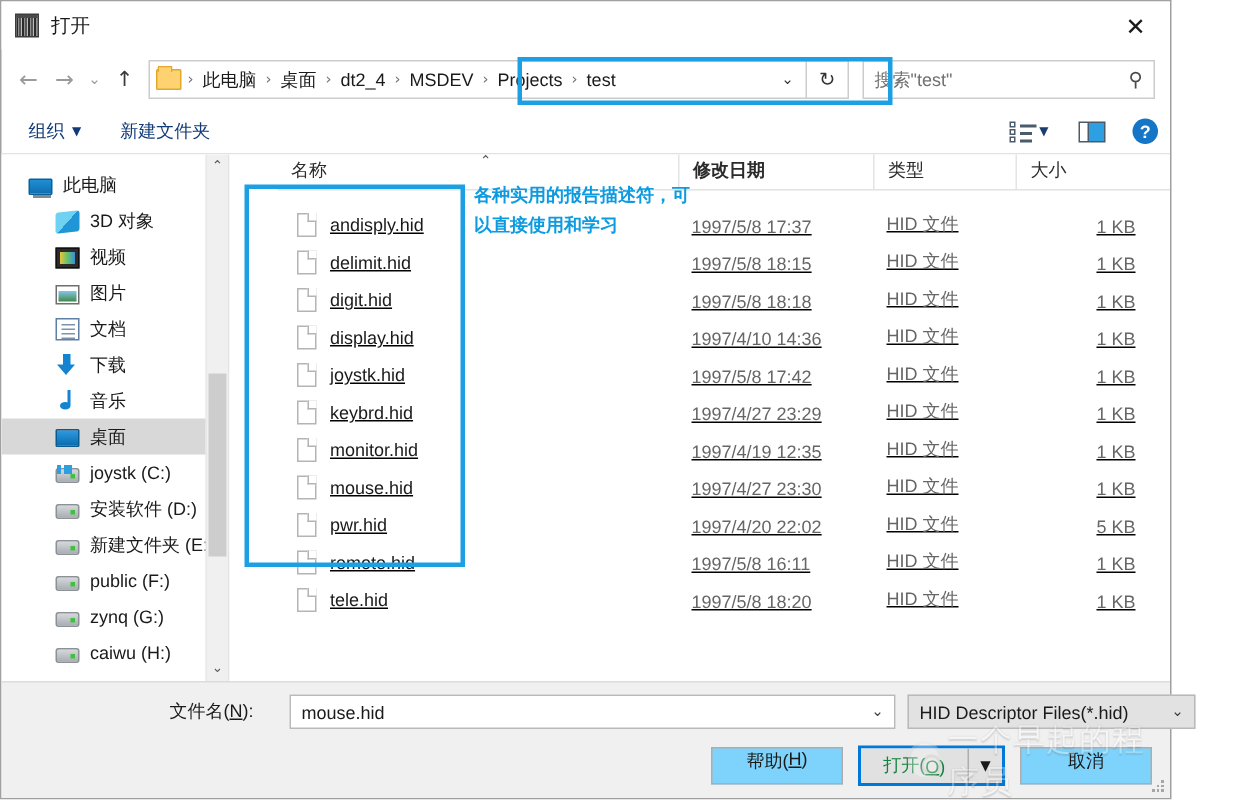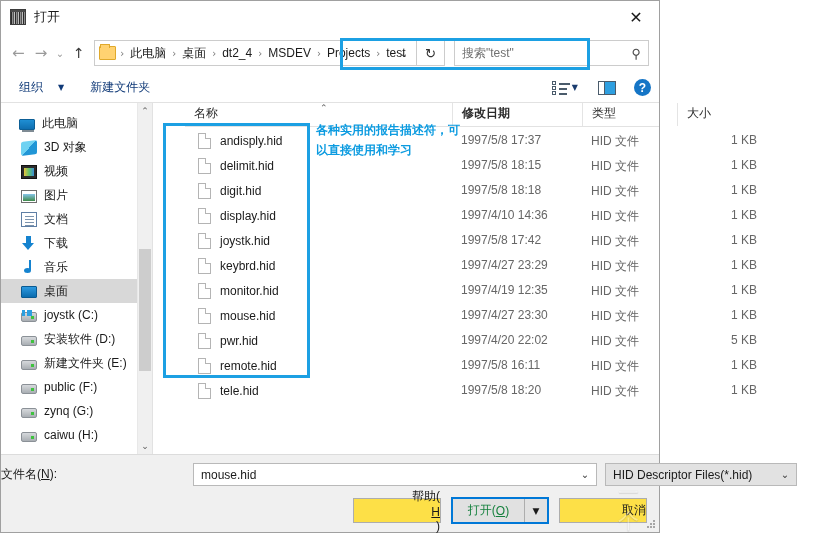--- a/index.html
+++ b/index.html
@@ -5,21 +5,21 @@
   * { box-sizing: border-box; margin: 0; padding: 0; }
   html, body {
     width: 825px; height: 533px;
     font-family: "Liberation Sans", "DejaVu Sans", sans-serif;
     font-size: 12px;
     background: #ffffff;
     overflow: hidden;
   }
   .dialog {
     position: relative;
-    width: 660px; height: 533px;
+    width: 781px; height: 533px;
     background: #ffffff;
     border: 1px solid #a0a0a0;
     display: flex; flex-direction: column;
   }
 
   
   .titlebar {
     height: 32px; flex: 0 0 32px;
     display: flex; align-items: center;
     background: #ffffff;
@@ -134,21 +134,21 @@
     transform: scaleX(-1);
   }
 
   
   .cmdbar {
     height: 30px; flex: 0 0 30px;
     display: flex; align-items: center;
     padding: 0 8px 0 18px;
     border-bottom: 1px solid #e2e2e2;
   }
-  .cmd-item { font-size: 12px; color: #103a78; margin-right: 26px; display: flex; align-items: center; gap: 10px; }
+  .cmd-item { font-size: 12px; color: #103a78; margin-right: 26px; display: flex; align-items: center; }
   .cmd-caret { font-size: 8px; margin-left: 5px; color: #103a78; font-family: "DejaVu Sans", sans-serif; }
   .cmd-spacer { flex: 1 1 auto; }
   .icon-views { width: 18px; height: 14px; position: relative; margin-right: 2px; }
   .icon-views i {
     position: absolute; background: #4a5b6b; display: block;
   }
   .icon-views i.b { left:0; width:4px; height:4px; border:1px solid #4a5b6b; background:#fff; }
   .icon-views i.l { left:7px; height:2px; background:#4a5b6b; }
   .views-caret { font-size: 8px; color: #1a3c6e; margin-right: 20px; font-family: "DejaVu Sans", sans-serif; }
   .icon-pane {
@@ -174,21 +174,21 @@
     position: relative;
     overflow: hidden;
   }
   .sb-list { padding-top: 8px; }
   .sb-item {
     height: 24px; display: flex; align-items: center;
     padding-left: 18px; font-size: 12px; color: #1a1a1a;
     white-space: nowrap;
   }
   .sb-item.root { padding-left: 18px; }
-  .sb-item.child { padding-left: 20px; }
+  .sb-item.child { padding-left: 36px; }
   .sb-item.sel { background: #d8d8d8; }
   .sb-ico { width: 16px; height: 16px; margin-right: 7px; flex: 0 0 16px; position: relative; }
 
   .ico-pc { background: linear-gradient(#1f8fd4,#0f6fb0); border:1px solid #0d5f96; height: 11px; margin-top:2px; border-radius:1px; }
   .ico-pc::after { content:""; position:absolute; left:2px; bottom:-3px; width:12px; height:2px; background:#7f8b94; }
   .ico-3d { background: linear-gradient(135deg,#6fd2f2 0 50%, #2196d6 50% 100%); transform: skewY(-6deg); border-radius:2px; height:14px; margin-top:1px;}
   .ico-vid { background: #2b2b2b; border:1px solid #111; height:14px; margin-top:1px; }
   .ico-vid::before { content:""; position:absolute; left:2px; top:2px; right:2px; bottom:2px;
      background: linear-gradient(90deg,#e8c33c,#63c36b,#3a8fd8); }
   .ico-pic { background:#fff; border:1px solid #6f6f6f; height:13px; margin-top:2px; }
@@ -245,21 +245,21 @@
   .col-date { width: 130px; flex: 0 0 130px; font-weight: bold; }
   .col-type { width: 95px; flex: 0 0 95px; text-align: right; }
   .col-size { width: 98px; flex: 0 0 98px; }
   .sort-caret {
     position: absolute; left: 135px; top: 0px;
     color: #5b5b5b; font-size: 9px;
     font-family: "DejaVu Sans", sans-serif;
   }
 
   .rows { padding-top: 6px; }
-  .row { height: 25px; display: flex; align-items: flex-start; }
+  .row { height: 25px; display: flex; align-items: flex-end; text-decoration: underline; }
   .cell { font-size: 12px; color: #1a1a1a; }
   .c-name { width: 267px; flex: 0 0 267px; display: flex; align-items: center; padding-left: 13px; }
   .c-date { width: 130px; flex: 0 0 130px; color: #666; padding-left: 9px; }
   .c-type { width: 95px; flex: 0 0 95px; color: #666; padding-left: 9px; }
   .c-size { width: 98px; flex: 0 0 98px; color: #666; text-align: right; padding-right: 18px; }
   .file-ico {
     width: 13px; height: 16px; flex: 0 0 13px;
     background: #ffffff; border: 1px solid #b4b4b4;
     margin-right: 9px; position: relative;
   }
@@ -288,22 +288,22 @@
     flex: 0 0 78px; height: 78px;
     background: #f0f0f0;
     border-top: 1px solid #dcdcdc;
     position: relative;
   }
   .fname-row {
     position: absolute; left: 0; top: 8px; right: 0;
     display: flex; align-items: center;
   }
   .fname-label {
-    width: 192px; flex: 0 0 192px; 
-    padding-right: 4px; font-size: 12px; color: #1a1a1a;
+    width: 192px; flex: 0 0 192px; text-align: right;
+    padding-right: 24px; font-size: 12px; color: #1a1a1a;
   }
   .fname-label u { text-decoration: underline; }
   .fname-input {
     width: 404px; flex: 0 0 404px; height: 23px;
     background: #fff; border: 1px solid #b9b9b9;
     display: flex; align-items: center;
   }
   .fname-input .val { flex: 1 1 auto; padding-left: 7px; font-size: 12px; color: #1a1a1a; }
   .fname-input .cv { width: 22px; text-align: center; color: #3a3a3a; font-size: 10px; font-family: "DejaVu Sans", sans-serif; }
   .ftype {
@@ -314,23 +314,23 @@
   }
   .ftype .val { flex: 1 1 auto; padding-left: 7px; font-size: 12px; color: #1a1a1a; }
   .ftype .cv { width: 22px; text-align: center; color: #3a3a3a; font-size: 10px; font-family: "DejaVu Sans", sans-serif; }
 
   .btn-row {
     position: absolute; right: 12px; top: 42px;
     display: flex; align-items: center; gap: 10px;
   }
   .btn {
     height: 25px; min-width: 88px;
-    background: #fde047; border: 1px solid #adadad;
+    background: #7dd3fc; border: 1px solid #adadad;
     font-size: 12px; color: #1a1a1a;
-    display: flex; align-items: flex-end; justify-content: center; flex-direction: column;
+    display: flex; align-items: flex-start; justify-content: center;
   }
   .btn u { text-decoration: underline; }
   .split {
     display: flex; align-items: stretch;
     border: 2px solid #0078d7;
     height: 27px;
   }
   .split .main {
     min-width: 72px; background: #e1e1e1;
     display: flex; align-items: center; justify-content: center;

